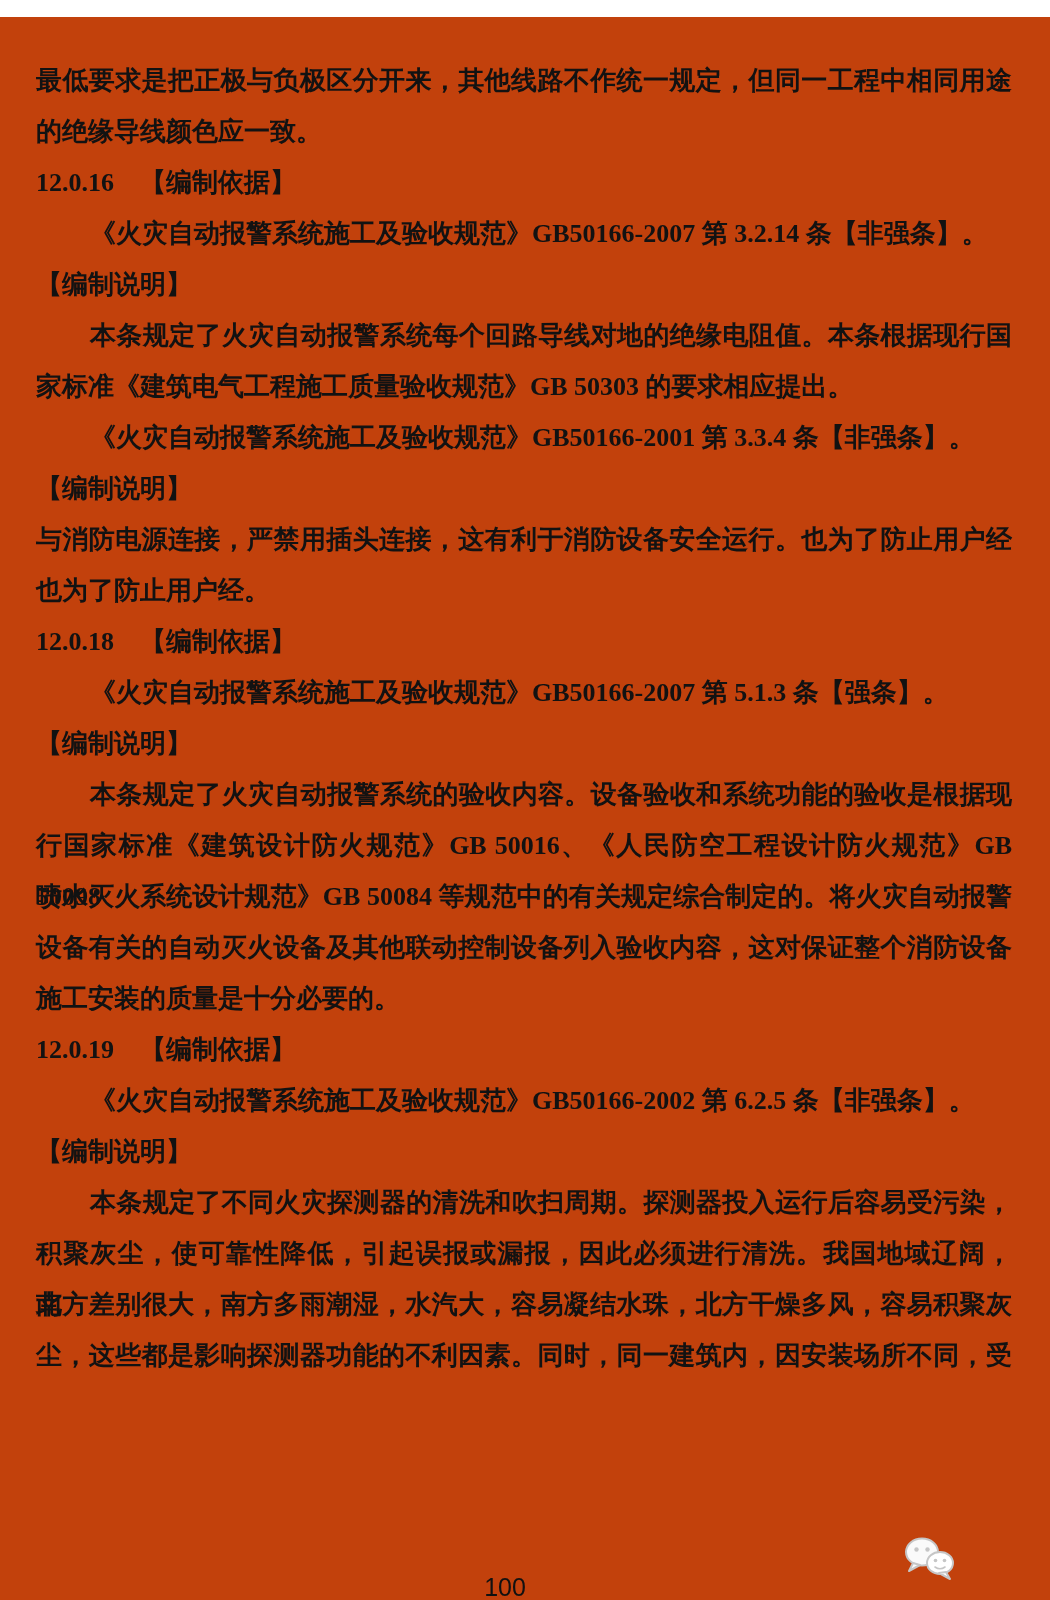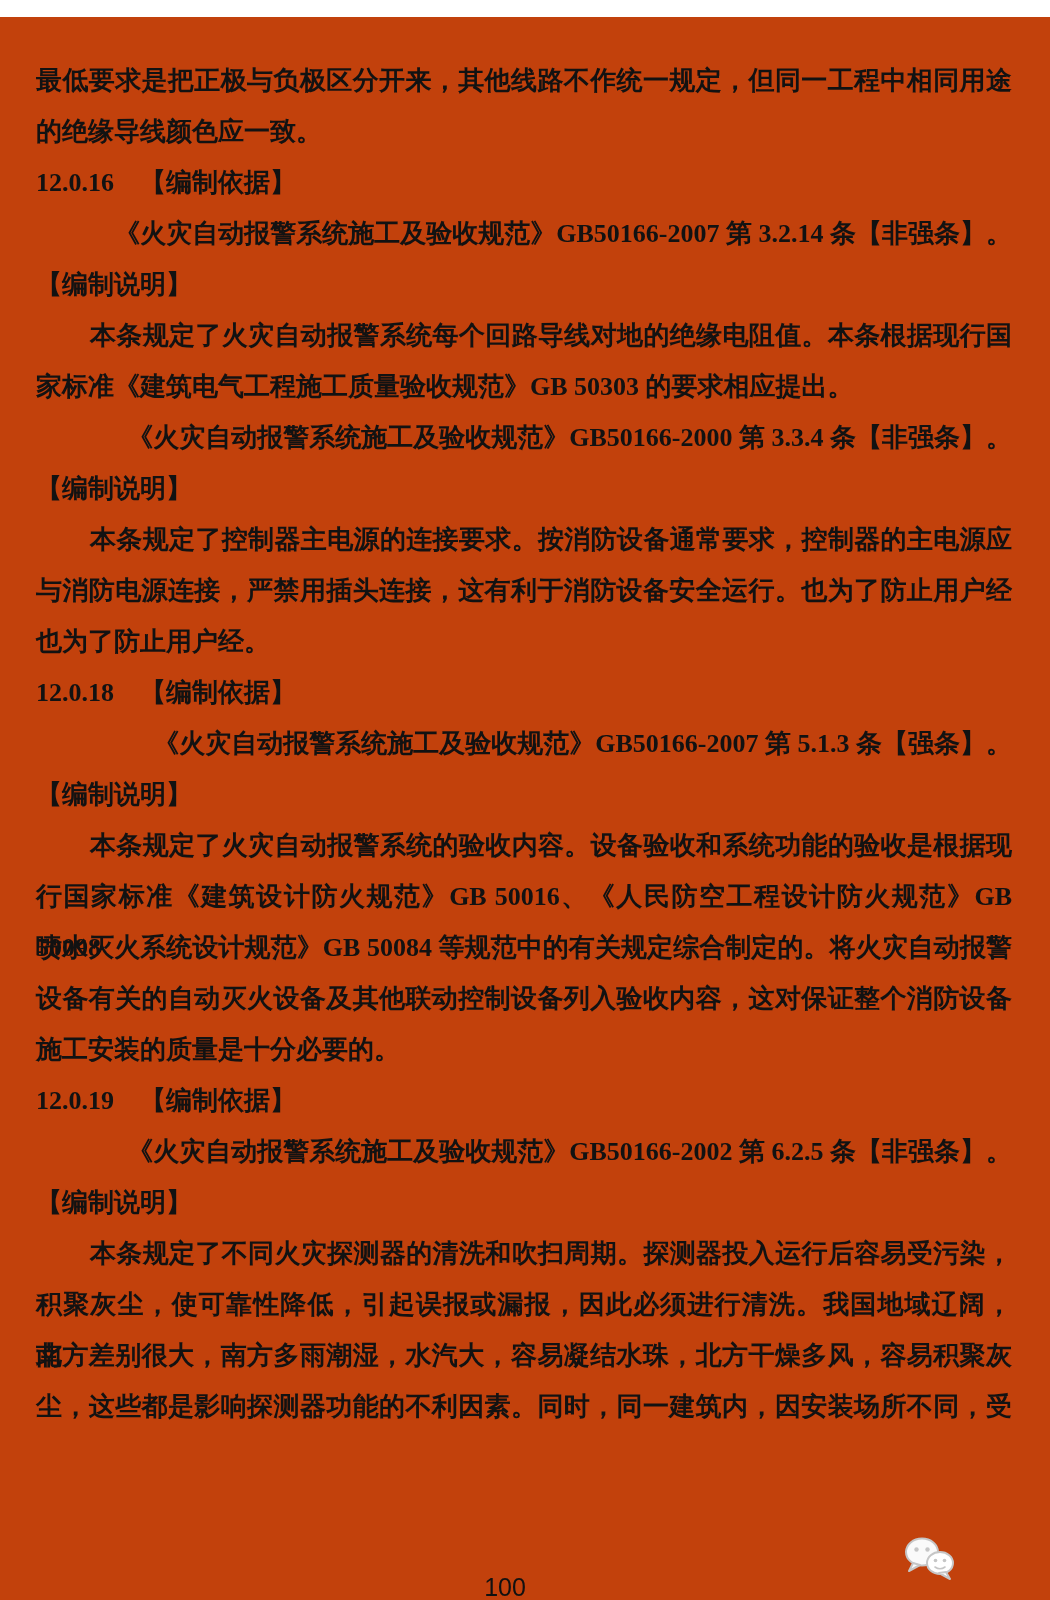--- a/index.html
+++ b/index.html
@@ -20,21 +20,21 @@
     width: 976px;
   }
   .line {
     height: 51px;
     line-height: 51px;
     font-size: 26px;
     font-weight: 600;
     white-space: pre-wrap;
     text-align: left;
   }
-  .line.indent { padding-left: 54px; text-align: right; }
+  .line.indent { padding-left: 54px; }
   .line.fill {
     text-align: justify;
     text-align-last: justify;
   }
   .watermark {
     position: absolute;
     top: 1518px;
     right: 30px;
     display: flex;
     align-items: center;
@@ -68,23 +68,22 @@
 <div class="page">
 
   <div class="doc-body">
       <div class="line fill">最低要求是把正极与负极区分开来，其他线路不作统一规定，但同一工程中相同用途</div>
       <div class="line">的绝缘导线颜色应一致。</div>
       <div class="line">12.0.16　【编制依据】</div>
       <div class="line indent">《火灾自动报警系统施工及验收规范》GB50166-2007 第 3.2.14 条【非强条】。</div>
       <div class="line">【编制说明】</div>
       <div class="line indent fill">本条规定了火灾自动报警系统每个回路导线对地的绝缘电阻值。本条根据现行国</div>
       <div class="line">家标准《建筑电气工程施工质量验收规范》GB 50303 的要求相应提出。</div>
-      <div class="line indent">《火灾自动报警系统施工及验收规范》GB50166-2000 第 3.3.4 条【非强条】。</div>
+      <div class="line indent">《火灾自动报警系统施工及验收规范》GB50166-2001 第 3.3.4 条【非强条】。</div>
       <div class="line">【编制说明】</div>
-      <div class="line indent fill">本条规定了控制器主电源的连接要求。按消防设备通常要求，控制器的主电源应</div>
       <div class="line fill">与消防电源连接，严禁用插头连接，这有利于消防设备安全运行。也为了防止用户经</div>
       <div class="line">也为了防止用户经。</div>
       <div class="line">12.0.18　【编制依据】</div>
       <div class="line indent">《火灾自动报警系统施工及验收规范》GB50166-2007 第 5.1.3 条【强条】。</div>
       <div class="line">【编制说明】</div>
       <div class="line indent fill">本条规定了火灾自动报警系统的验收内容。设备验收和系统功能的验收是根据现</div>
       <div class="line fill">行国家标准《建筑设计防火规范》GB 50016、《人民防空工程设计防火规范》GB 50098、</div>
       <div class="line fill">喷水灭火系统设计规范》GB 50084 等规范中的有关规定综合制定的。将火灾自动报警</div>
       <div class="line fill">设备有关的自动灭火设备及其他联动控制设备列入验收内容，这对保证整个消防设备</div>
       <div class="line">施工安装的质量是十分必要的。</div>

